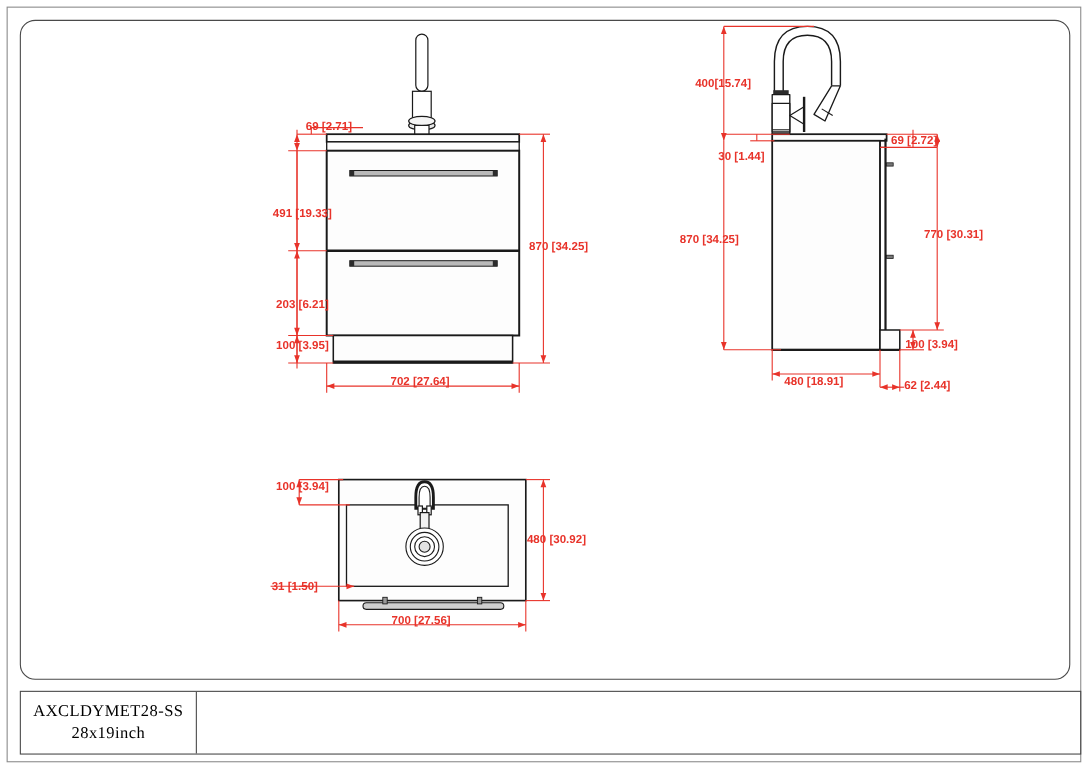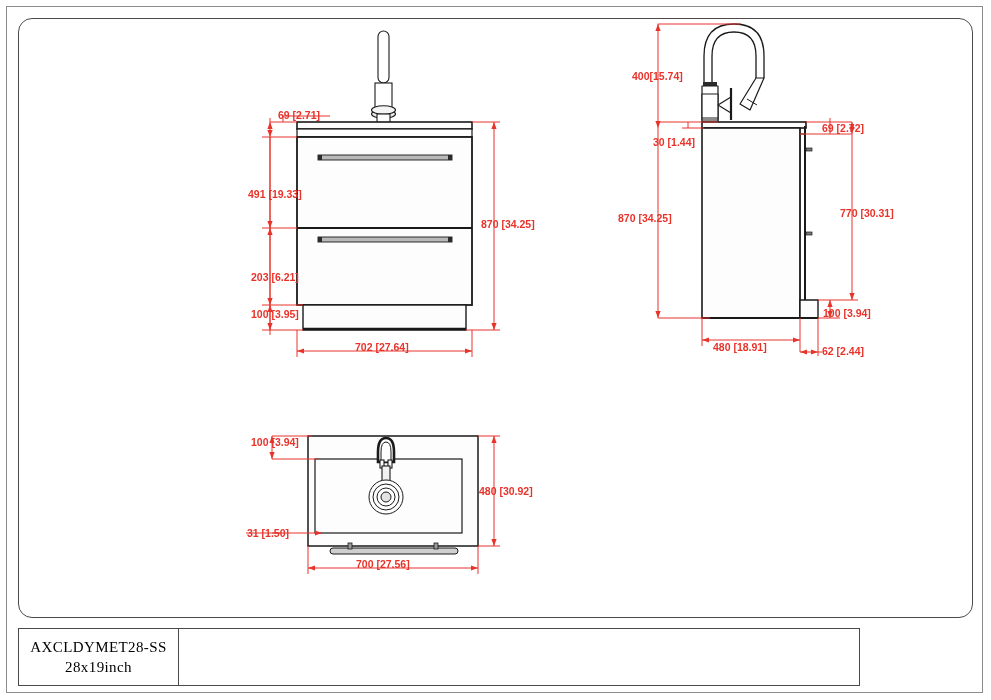--- a/index.html
+++ b/index.html
@@ -16,21 +16,21 @@
   }
   .outer-border{
     position:absolute;left:6px;top:6px;width:977px;height:687px;
     border:1px solid #8c8c8c;box-sizing:border-box;
   }
   .drawing-frame{
     position:absolute;left:18px;top:18px;width:955px;height:600px;
     border:1.3px solid #4a4a4a;border-radius:14px;box-sizing:border-box;
   }
   .title-block{
-    position:absolute;left:18px;top:628px;width:842px;height:58px;
+    position:absolute;left:18px;top:628px;width:965px;height:58px;
     border:1.3px solid #4a4a4a;box-sizing:border-box;
   }
   .title-cell-left{
     position:absolute;left:0;top:0;width:160px;height:100%;
     border-right:1.3px solid #4a4a4a;box-sizing:border-box;
     display:flex;flex-direction:column;align-items:center;justify-content:center;
   }
   .title-line{
     font-family:"Liberation Serif", serif;
     font-size:15px;color:#000;letter-spacing:0.4px;line-height:1.35;
@@ -214,21 +214,21 @@
         <polygon points="230,318 227.4,311 232.6,311"></polygon>
         <polygon points="102,340 109,337.4 109,342.6"></polygon>
         <polygon points="200,340 193,337.4 193,342.6"></polygon>
         <polygon points="200,352 207,349.4 207,354.6"></polygon>
         <polygon points="218,352 211,349.4 211,354.6"></polygon>
       </g>
     </svg>
 
     <span class="dimtxt" style="left:32px;top:70px;">400[15.74]</span>
     <span class="dimtxt" style="left:53px;top:136px;">30 [1.44]</span>
-    <span class="dimtxt" style="left:222px;top:122px;text-align:center;">69 [2.72]</span>
+    <span class="dimtxt" style="left:210px;top:122px;text-align:center;">69 [2.72]</span>
     <span class="dimtxt" style="left:18px;top:212px;">870 [34.25]</span>
     <span class="dimtxt" style="left:240px;top:207px;">770 [30.31]</span>
     <span class="dimtxt" style="left:223px;top:307px;">100 [3.94]</span>
     <span class="dimtxt" style="left:113px;top:341px;">480 [18.91]</span>
     <span class="dimtxt" style="left:222px;top:345px;text-align:center;">62 [2.44]</span>
   </div>
 
   <div class="view" id="view-top" style="left:0;top:400px;width:560px;height:200px;">
     <svg width="560" height="200">
 

